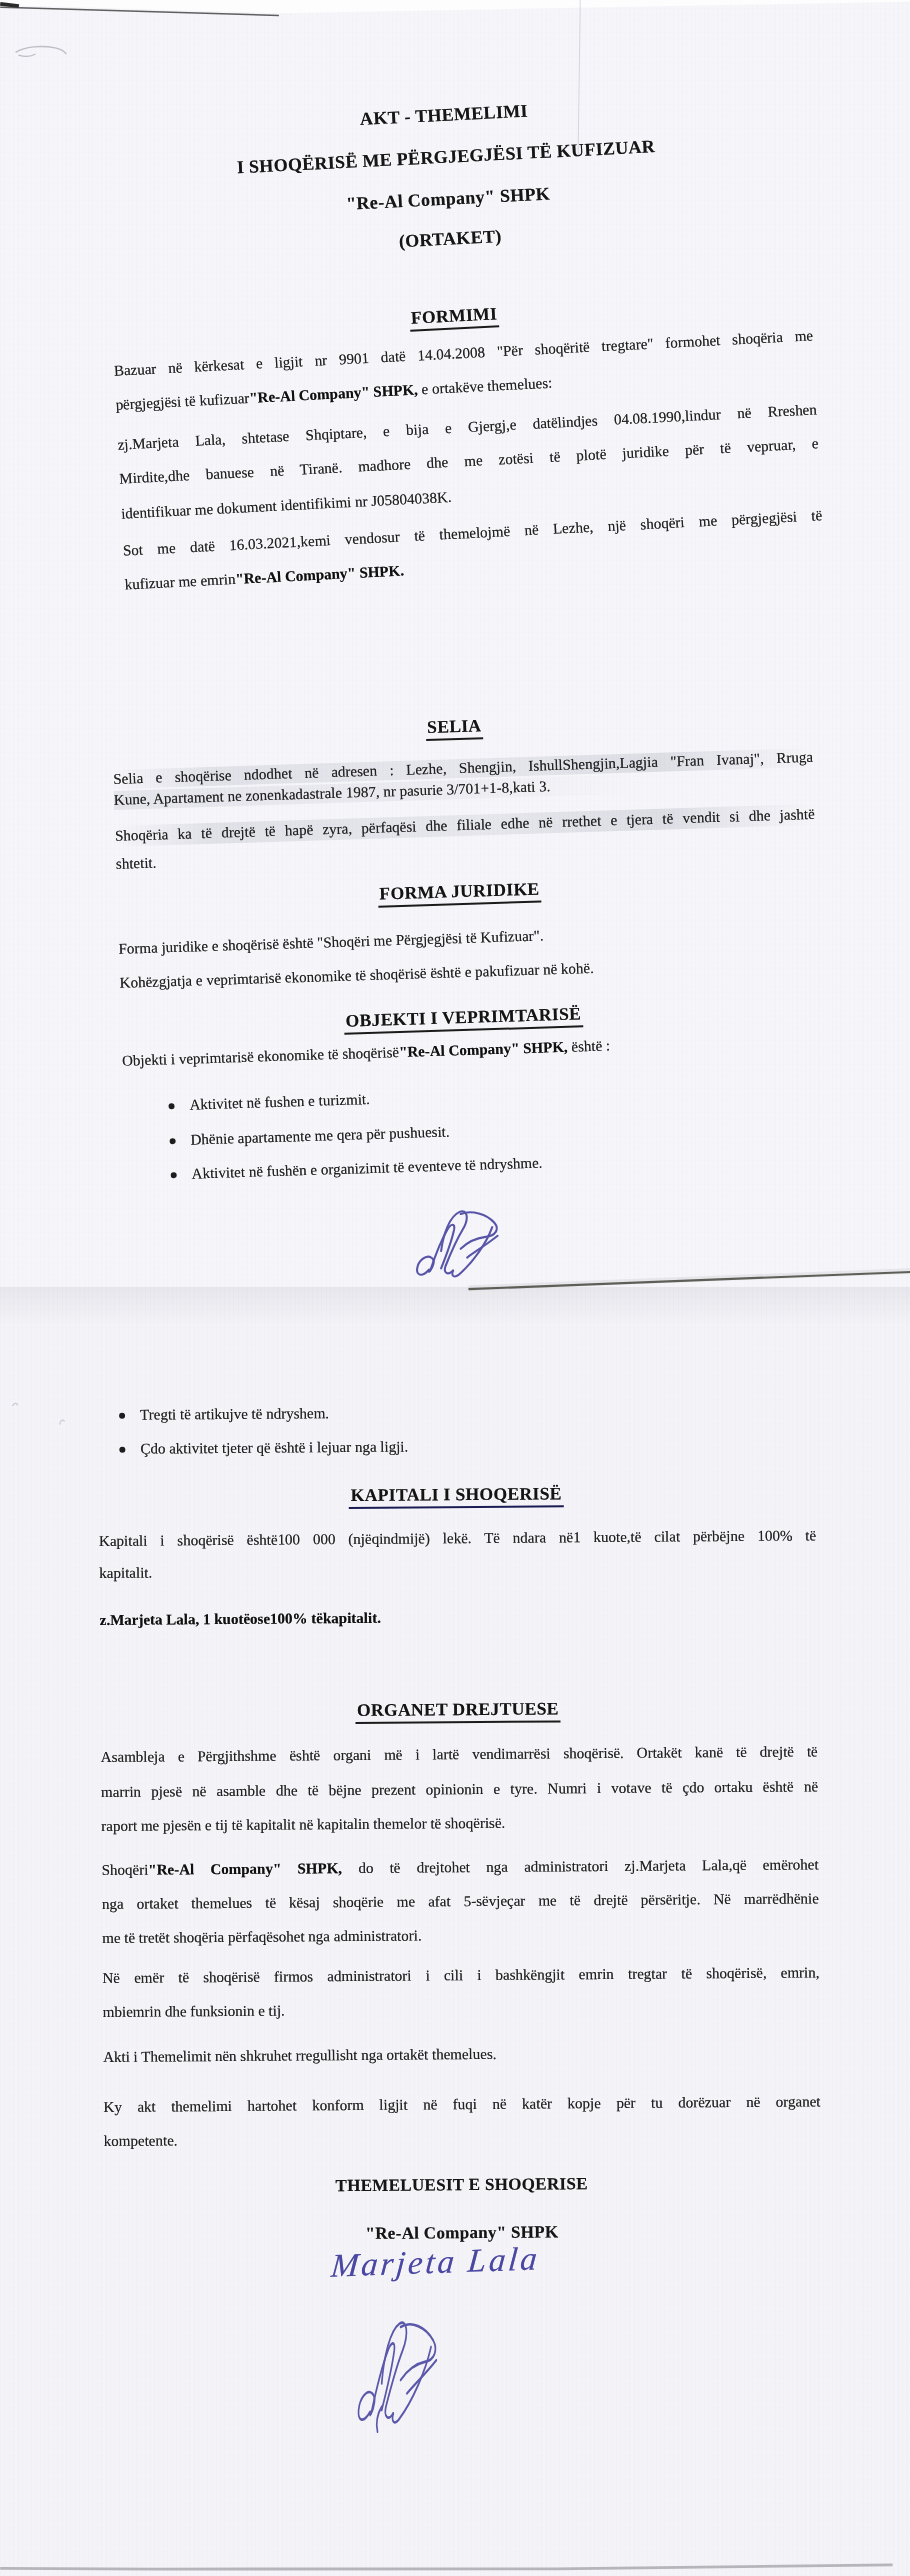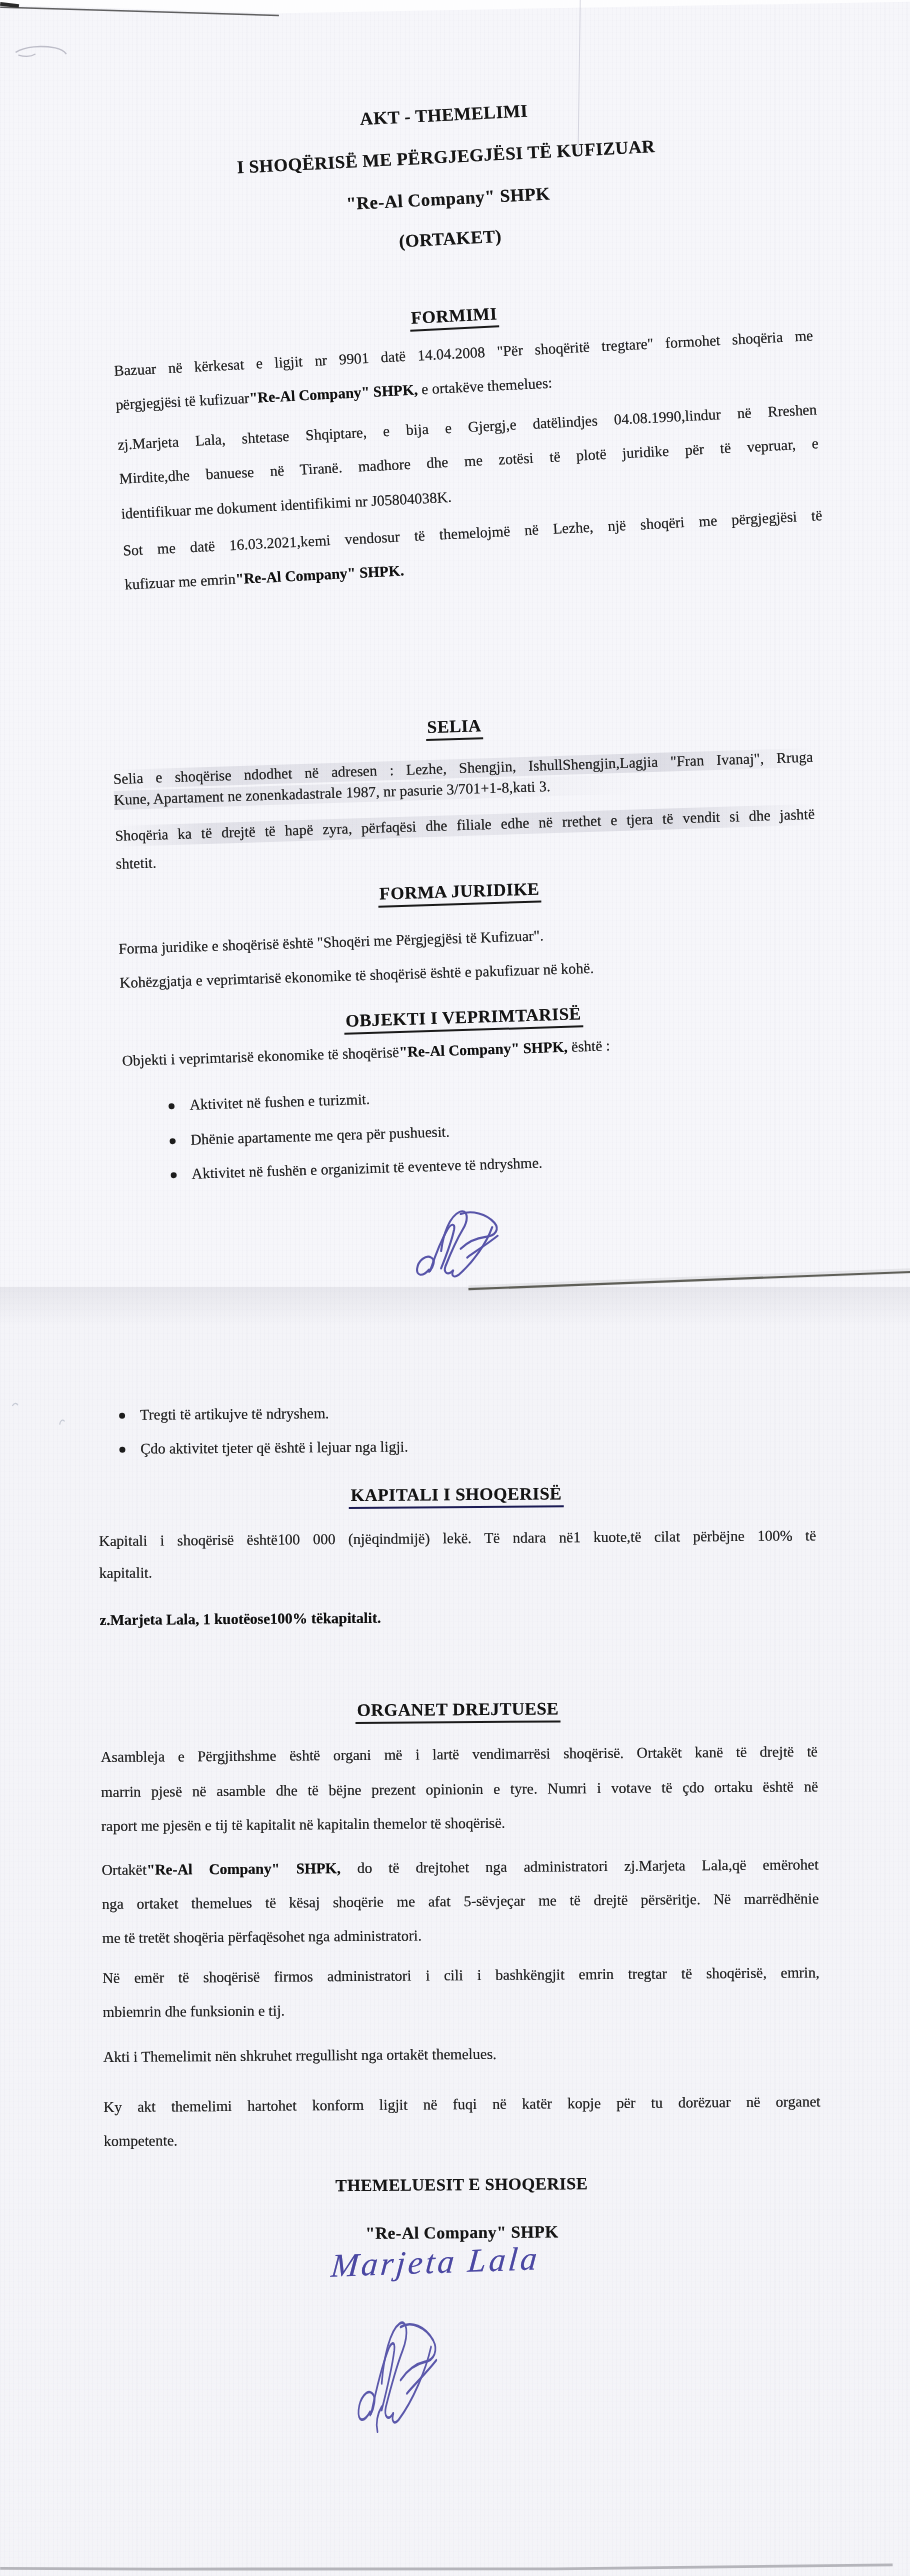--- a/index.html
+++ b/index.html
@@ -116,21 +116,21 @@
     <div class="hd" style="top:1487px"><span class="hu blue">KAPITALI I SHOQERISË</span></div>
     <div class="ln j" style="top:1531px">Kapitali i shoqërisë është100 000 (njëqindmijë) lekë. Të ndara në1 kuote,të cilat përbëjne 100% të</div>
     <div class="ln" style="top:1563px">kapitalit.</div>
     <div class="ln b" style="top:1610px">z.Marjeta Lala, 1 kuotëose100% tëkapitalit.</div>
 
     <div class="hd" style="top:1702px"><span class="hu">ORGANET DREJTUESE</span></div>
     <div class="ln j" style="top:1747px">Asambleja e Përgjithshme është organi më i lartë vendimarrësi shoqërisë. Ortakët kanë të drejtë të</div>
     <div class="ln j" style="top:1782px">marrin pjesë në asamble dhe të bëjne prezent opinionin e tyre. Numri i votave të çdo ortaku është në</div>
     <div class="ln" style="top:1816px">raport me pjesën e tij të kapitalit në kapitalin themelor të shoqërisë.</div>
 
-    <div class="ln j" style="top:1860px"><span>Ortakët</span><b>"Re-Al Company" SHPK,</b><span> do të drejtohet nga administratori zj.Marjeta Lala,që emërohet</span></div>
+    <div class="ln j" style="top:1860px"><span>Shoqëri</span><b>"Re-Al Company" SHPK,</b><span> do të drejtohet nga administratori zj.Marjeta Lala,që emërohet</span></div>
     <div class="ln j" style="top:1894px">nga ortaket themelues të kësaj shoqërie me afat 5-sëvjeçar me të drejtë përsëritje. Në marrëdhënie</div>
     <div class="ln" style="top:1928px">me të tretët shoqëria përfaqësohet nga administratori.</div>
 
     <div class="ln j" style="top:1968px">Në emër të shoqërisë firmos administratori i cili i bashkëngjit emrin tregtar të shoqërisë, emrin,</div>
     <div class="ln" style="top:2002px">mbiemrin dhe funksionin e tij.</div>
 
     <div class="ln" style="top:2047px">Akti i Themelimit nën shkruhet rregullisht nga ortakët themelues.</div>
 
     <div class="ln j" style="top:2097px">Ky akt themelimi hartohet konform ligjit në fuqi në katër kopje për tu dorëzuar në organet</div>
     <div class="ln" style="top:2131px">kompetente.</div>

